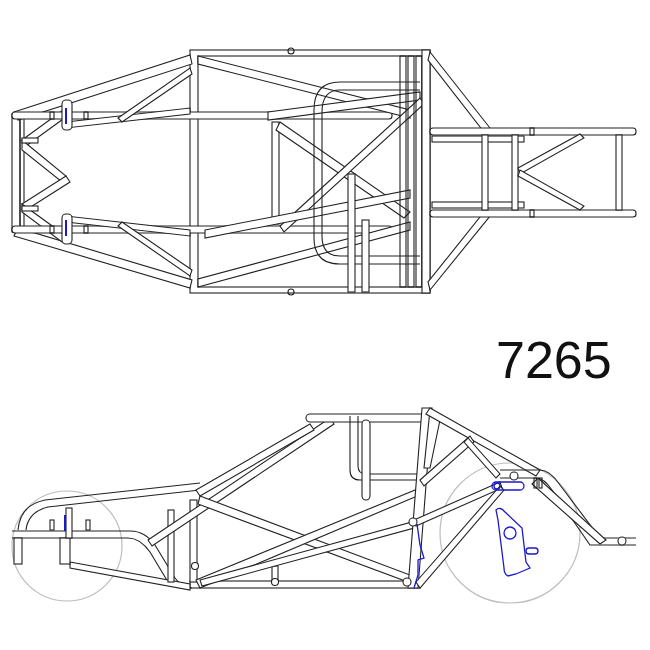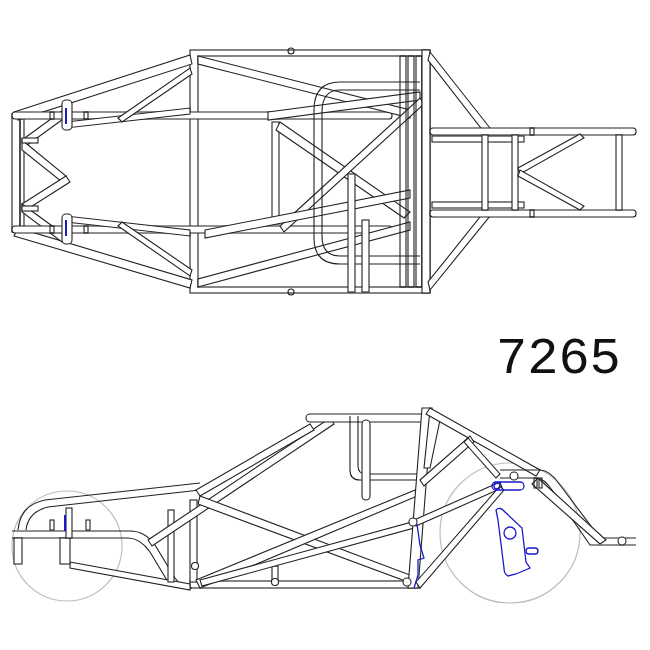--- a/index.html
+++ b/index.html
@@ -3,21 +3,21 @@
 <meta charset="utf-8">
 <style>
   html,body{margin:0;padding:0;background:#ffffff;}
   body{width:650px;height:650px;position:relative;overflow:hidden;font-family:"Liberation Sans",sans-serif;}
   svg{position:absolute;left:0;top:0;}
   .t{fill:none;stroke:#222;stroke-width:1.1;}
   .tube{fill:#fff;stroke:#222;stroke-width:1.1;}
   .blue{fill:none;stroke:#1a1acc;stroke-width:1.3;}
   .blueFill{fill:#1a1acc;}
   .wheel{fill:none;stroke:#bdbdbd;stroke-width:1.2;}
-  .model{position:absolute;left:496px;top:330px;font-size:52px;color:#111;font-family:Liberation Mono, monospace;letter-spacing:0px;}
+  .model{position:absolute;left:496px;top:330px;font-size:52px;color:#111;font-family:Liberation Sans, sans-serif;letter-spacing:0px;}
 </style>
 </head>
 <body>
 
 <svg width="650" height="650" viewBox="0 0 650 650">
 
   <g>
 
     <rect class="t" x="190" y="50" width="240" height="243"></rect>
     <rect class="t" x="198" y="56" width="224" height="231"></rect>

